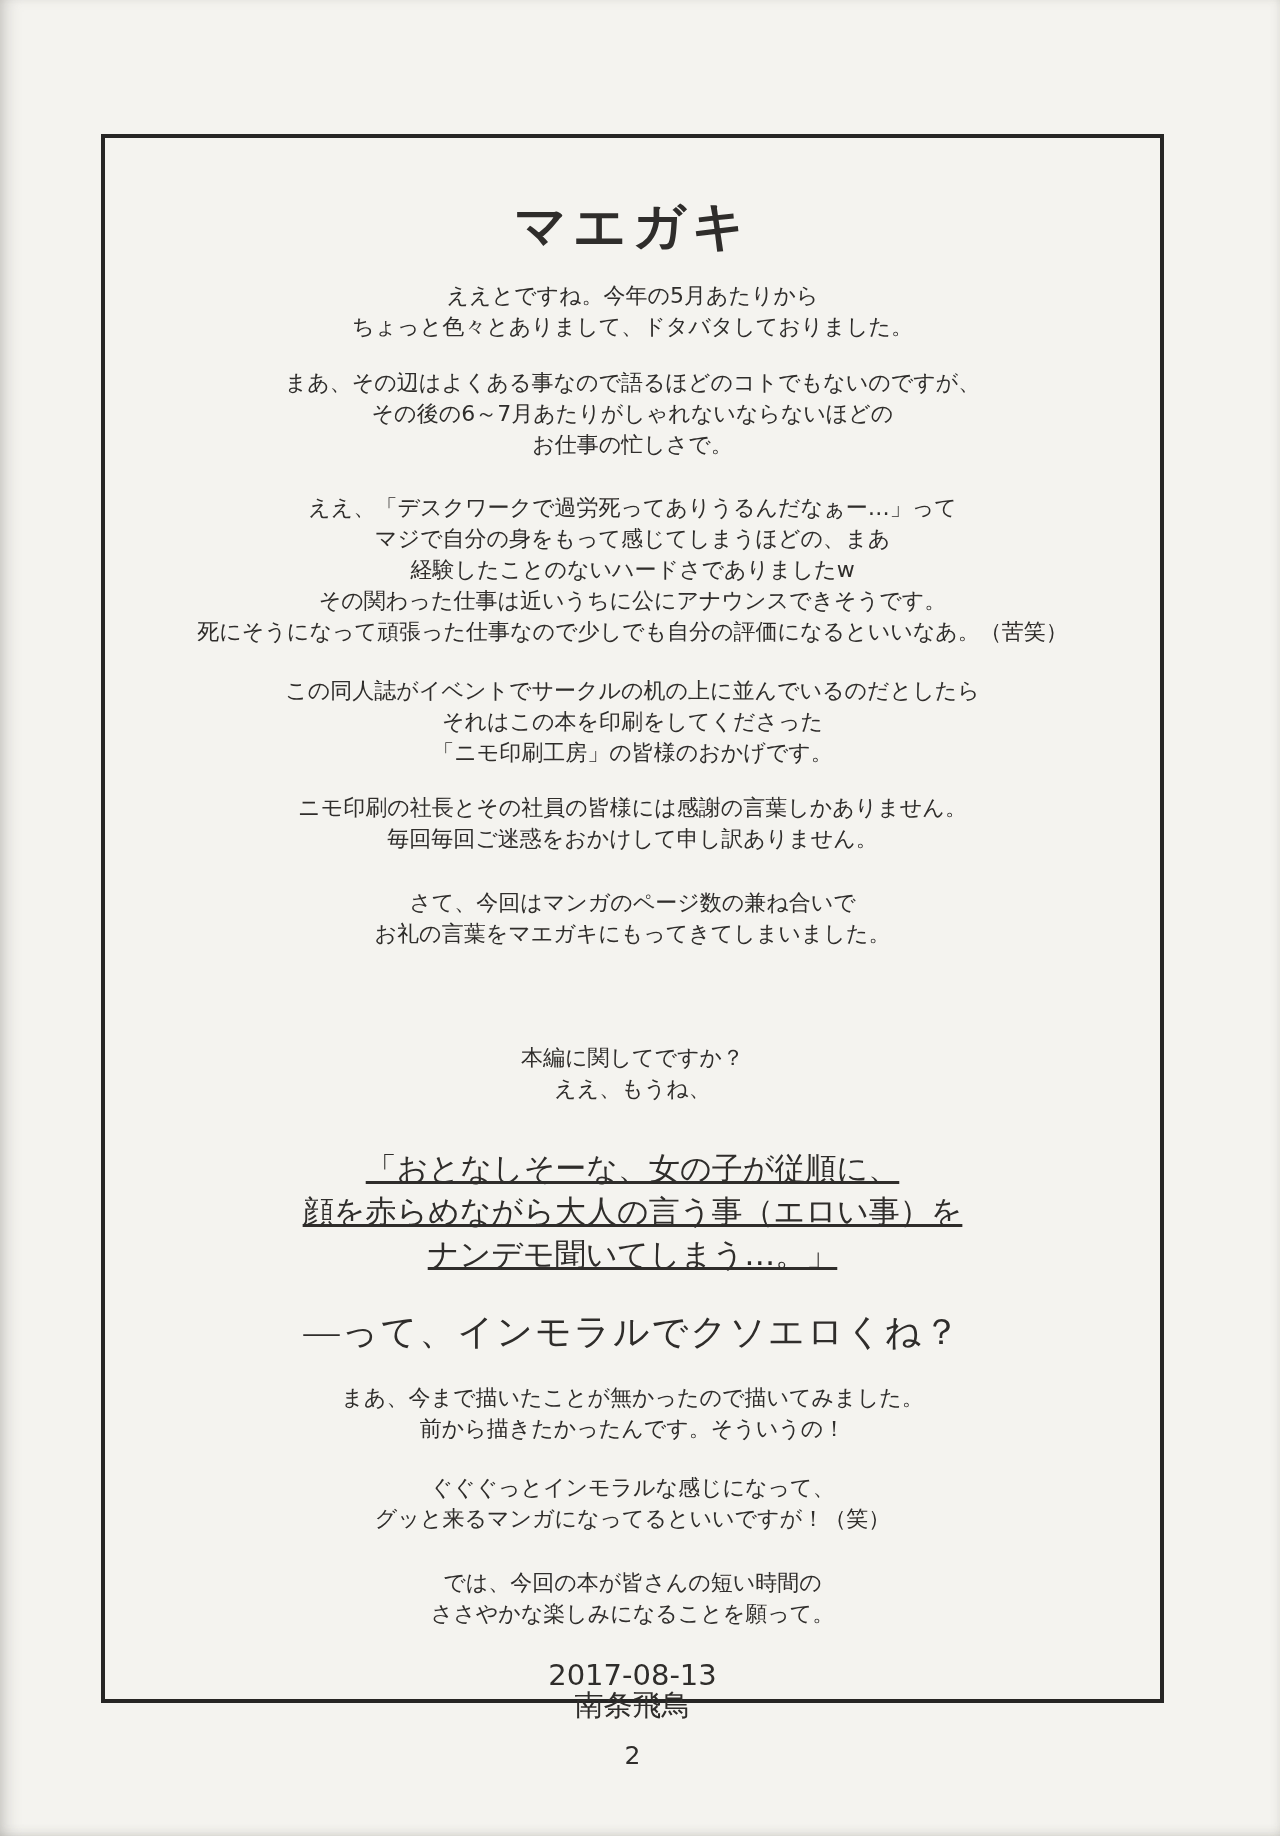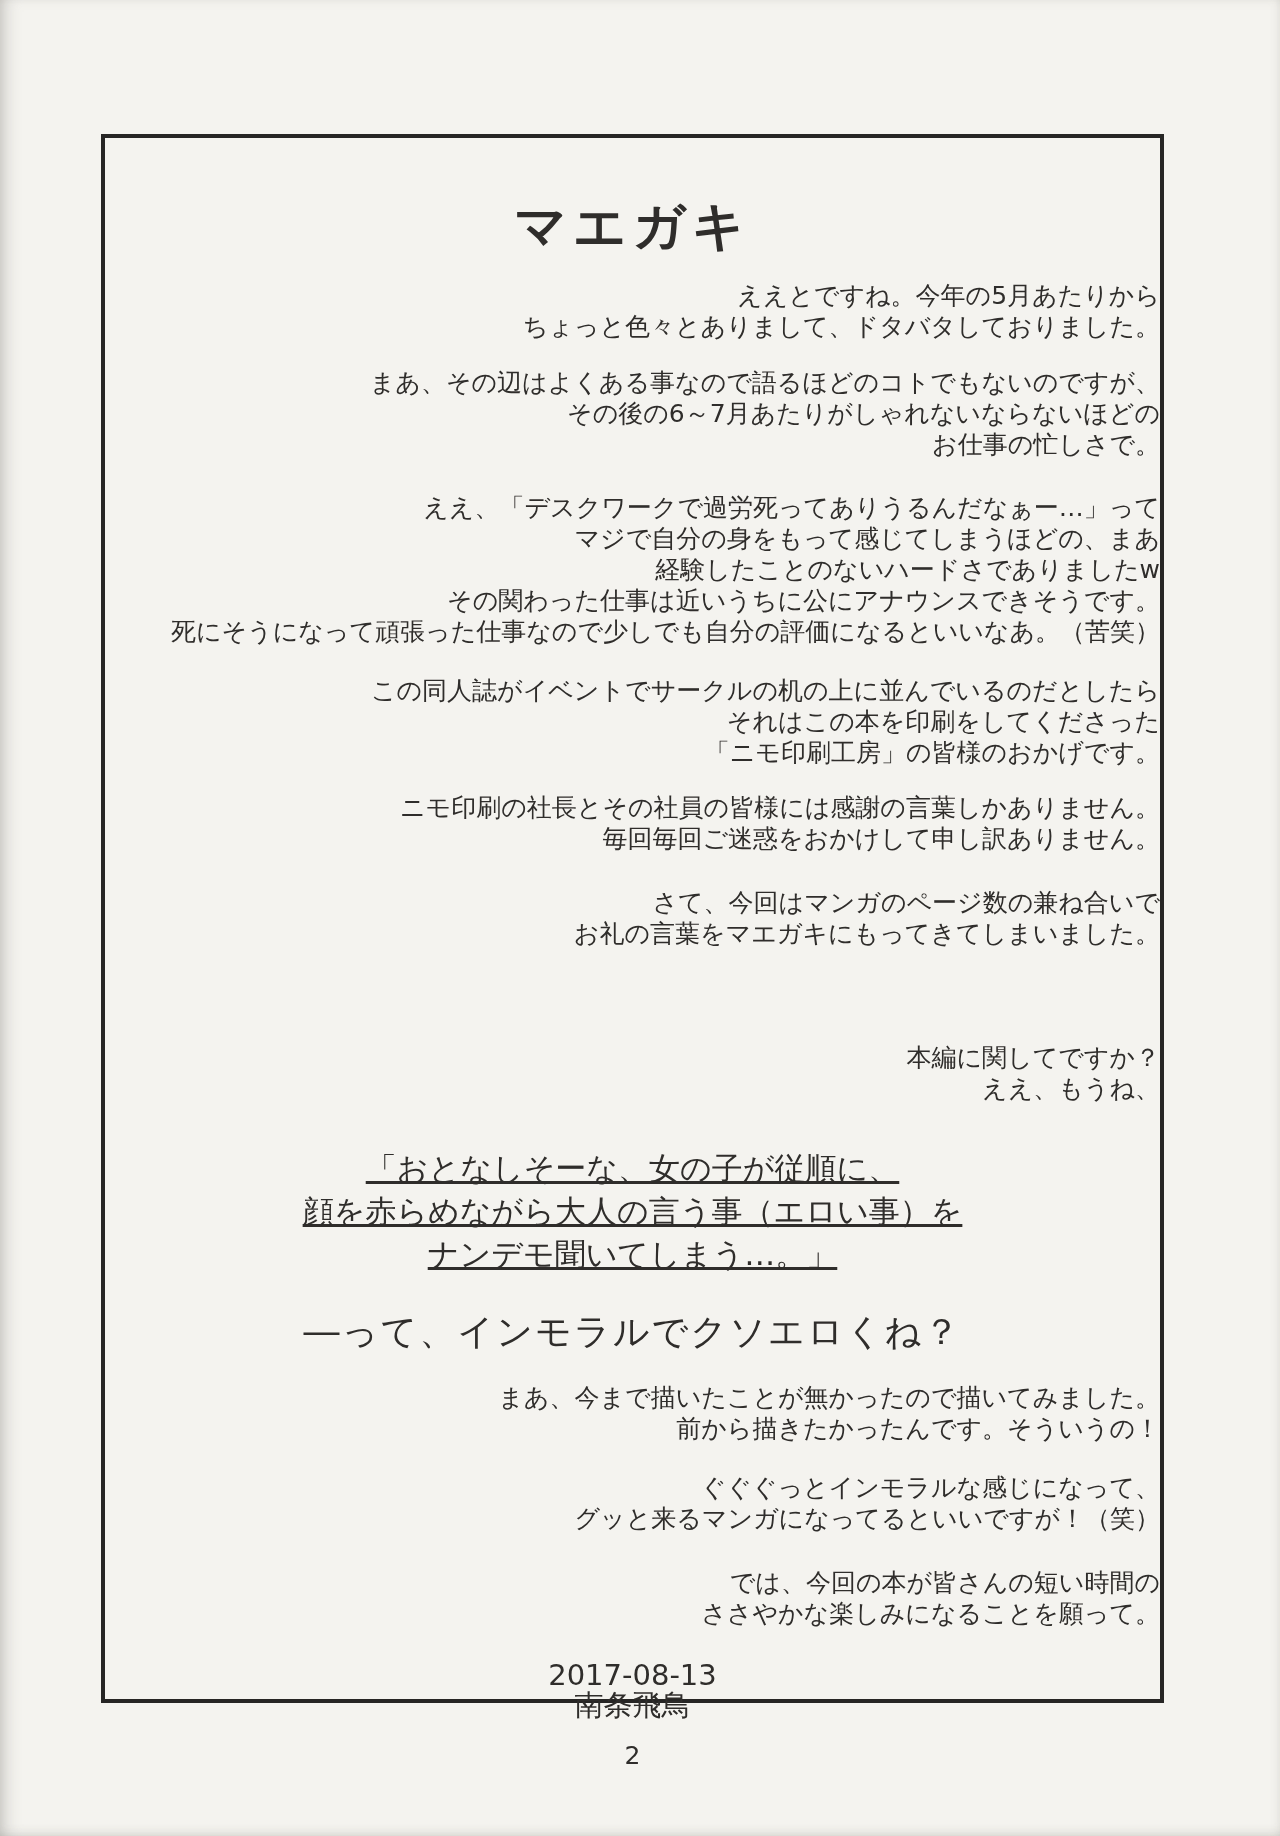--- a/index.html
+++ b/index.html
@@ -34,33 +34,33 @@
     text-align: center;
     white-space: nowrap;
     margin-top: 27px;
   }
   .doc-title {
     font-size: 52px;
     font-weight: bold;
     letter-spacing: 6px;
   }
   .body-text {
-    font-size: 25px;
+    font-size: 22px;
     line-height: 31px;
-    text-align: right;
   }
   .quote-text {
     font-size: 31px;
     line-height: 43px;
     text-decoration: underline;
   }
   .catch-text {
     font-size: 36px;
     line-height: 40px;
     letter-spacing: 2px;
+    font-family: Liberation Serif, serif;
   }
   .sign-text {
     font-size: 29px;
     line-height: 30px;
   }
   .page-number {
     position: absolute;
     left: 101px;
     width: 1063px;
     top: 1741px;

